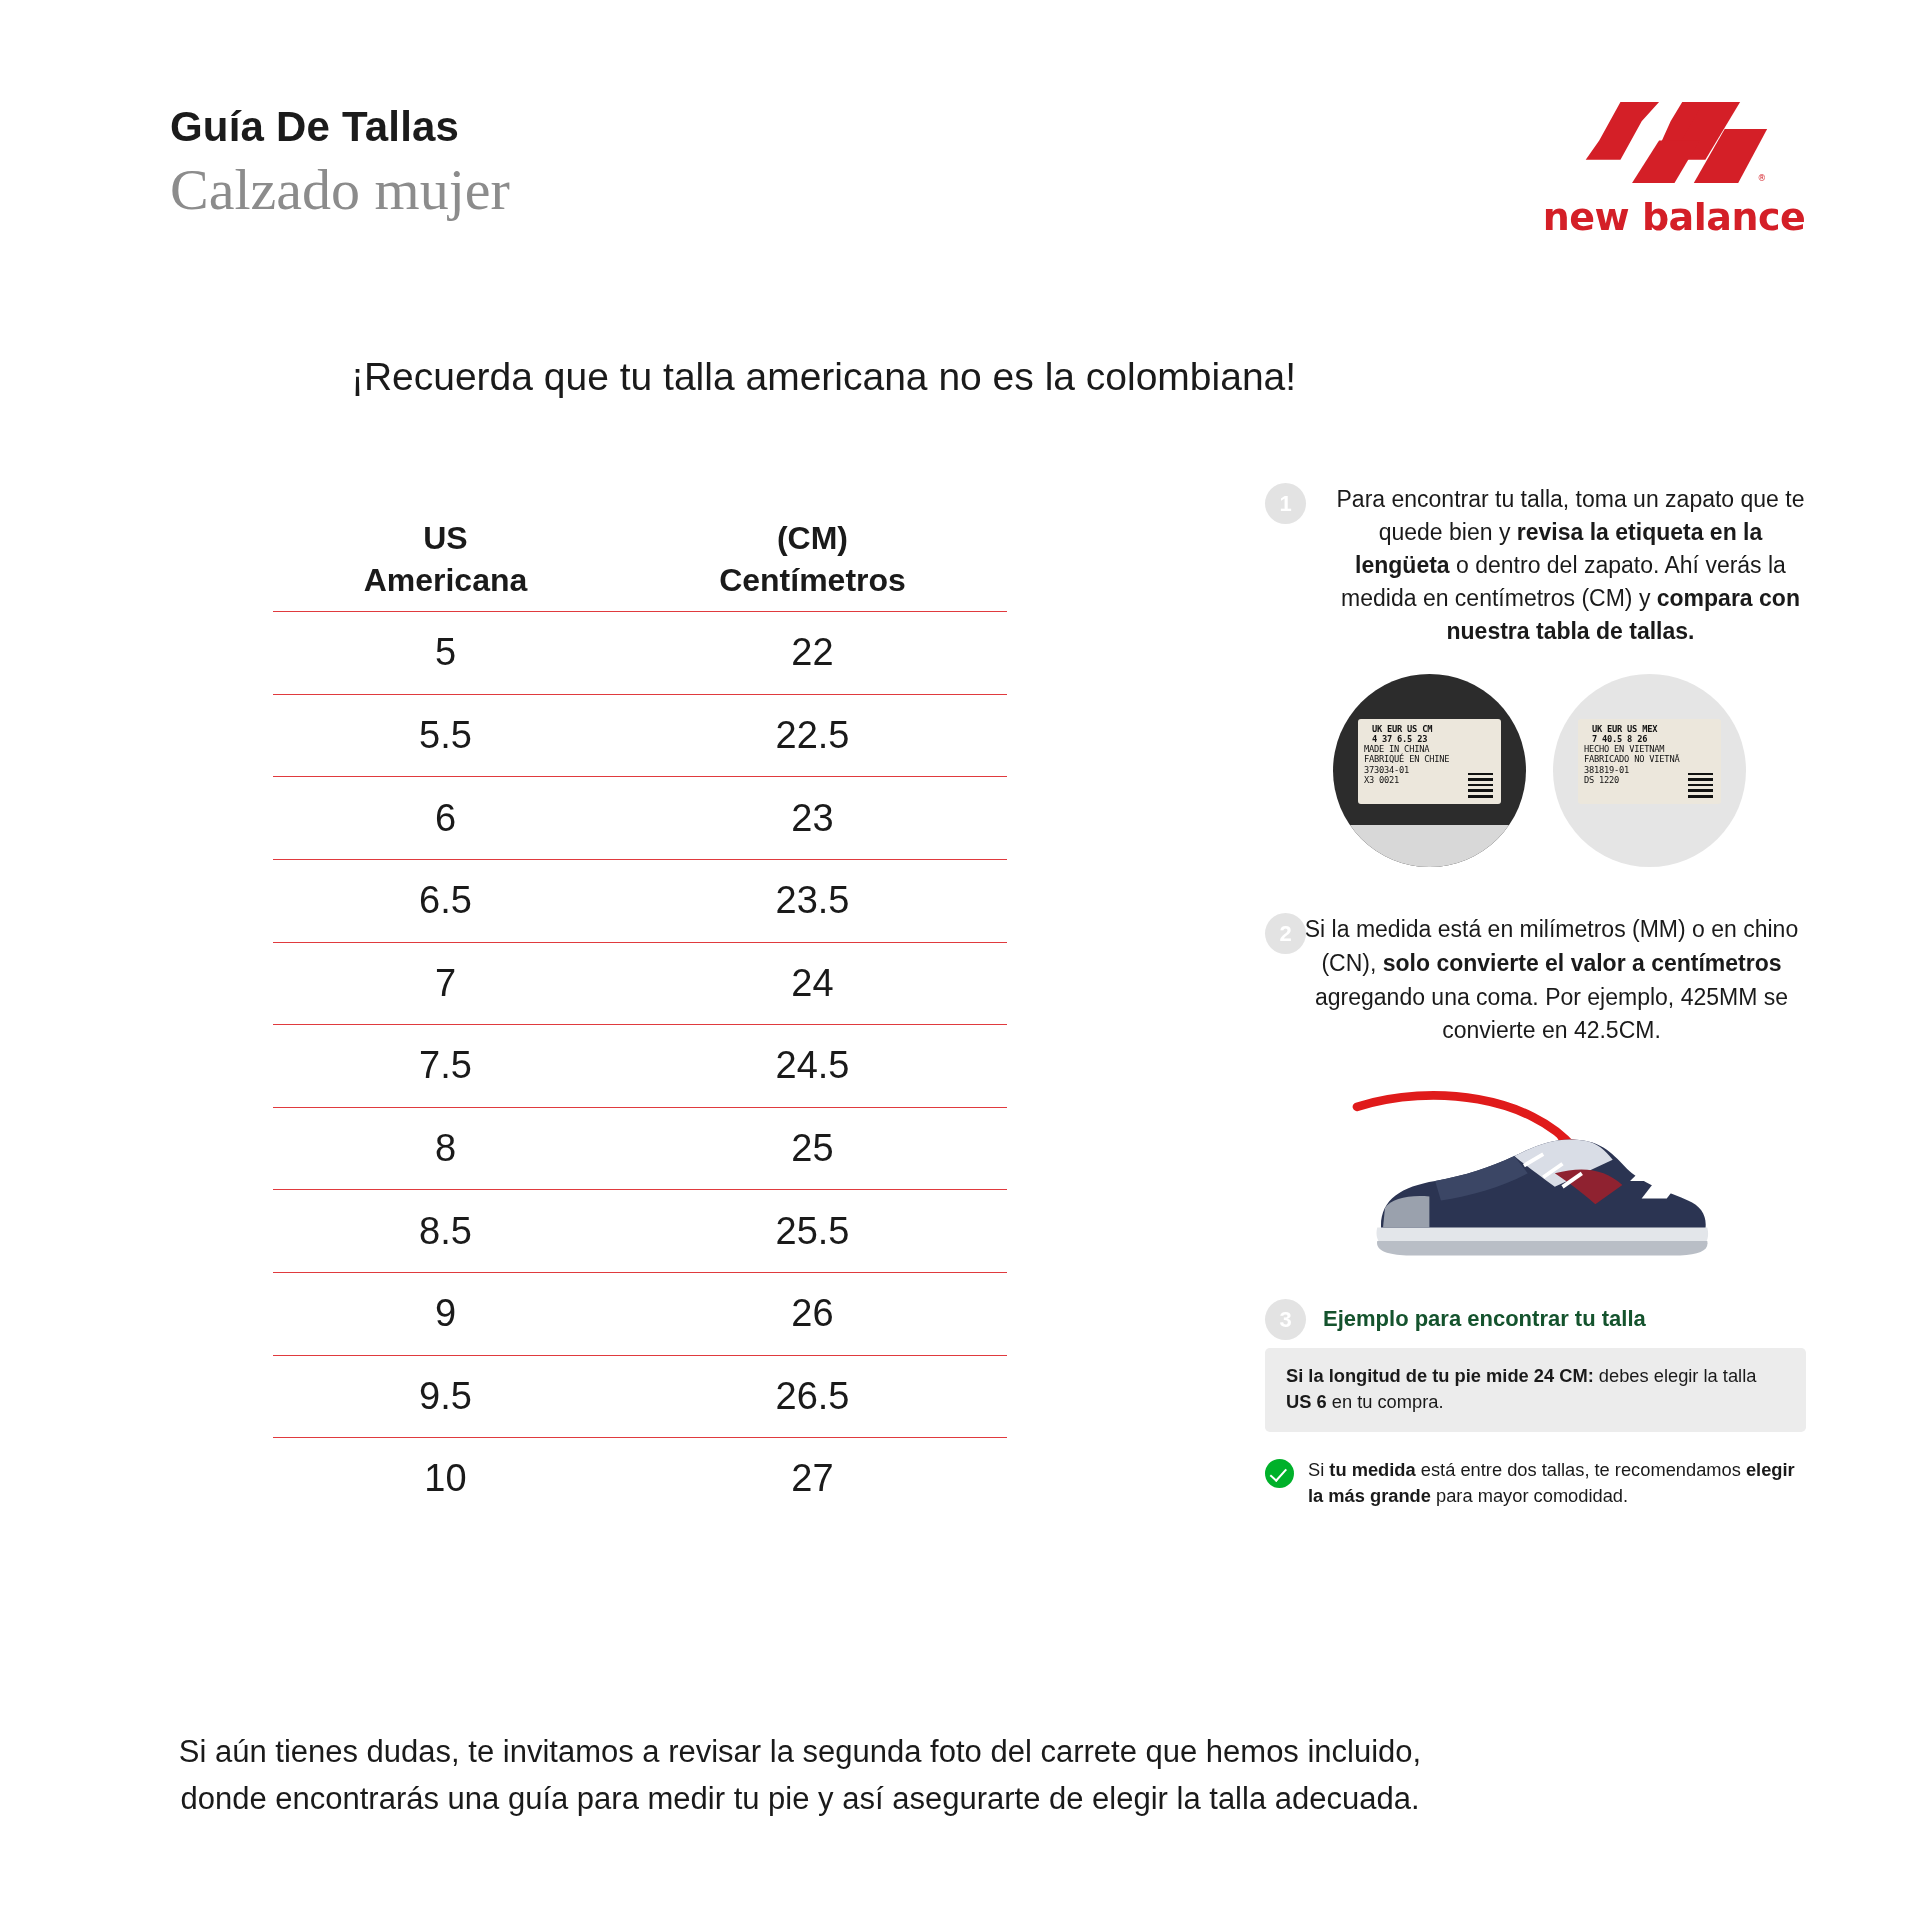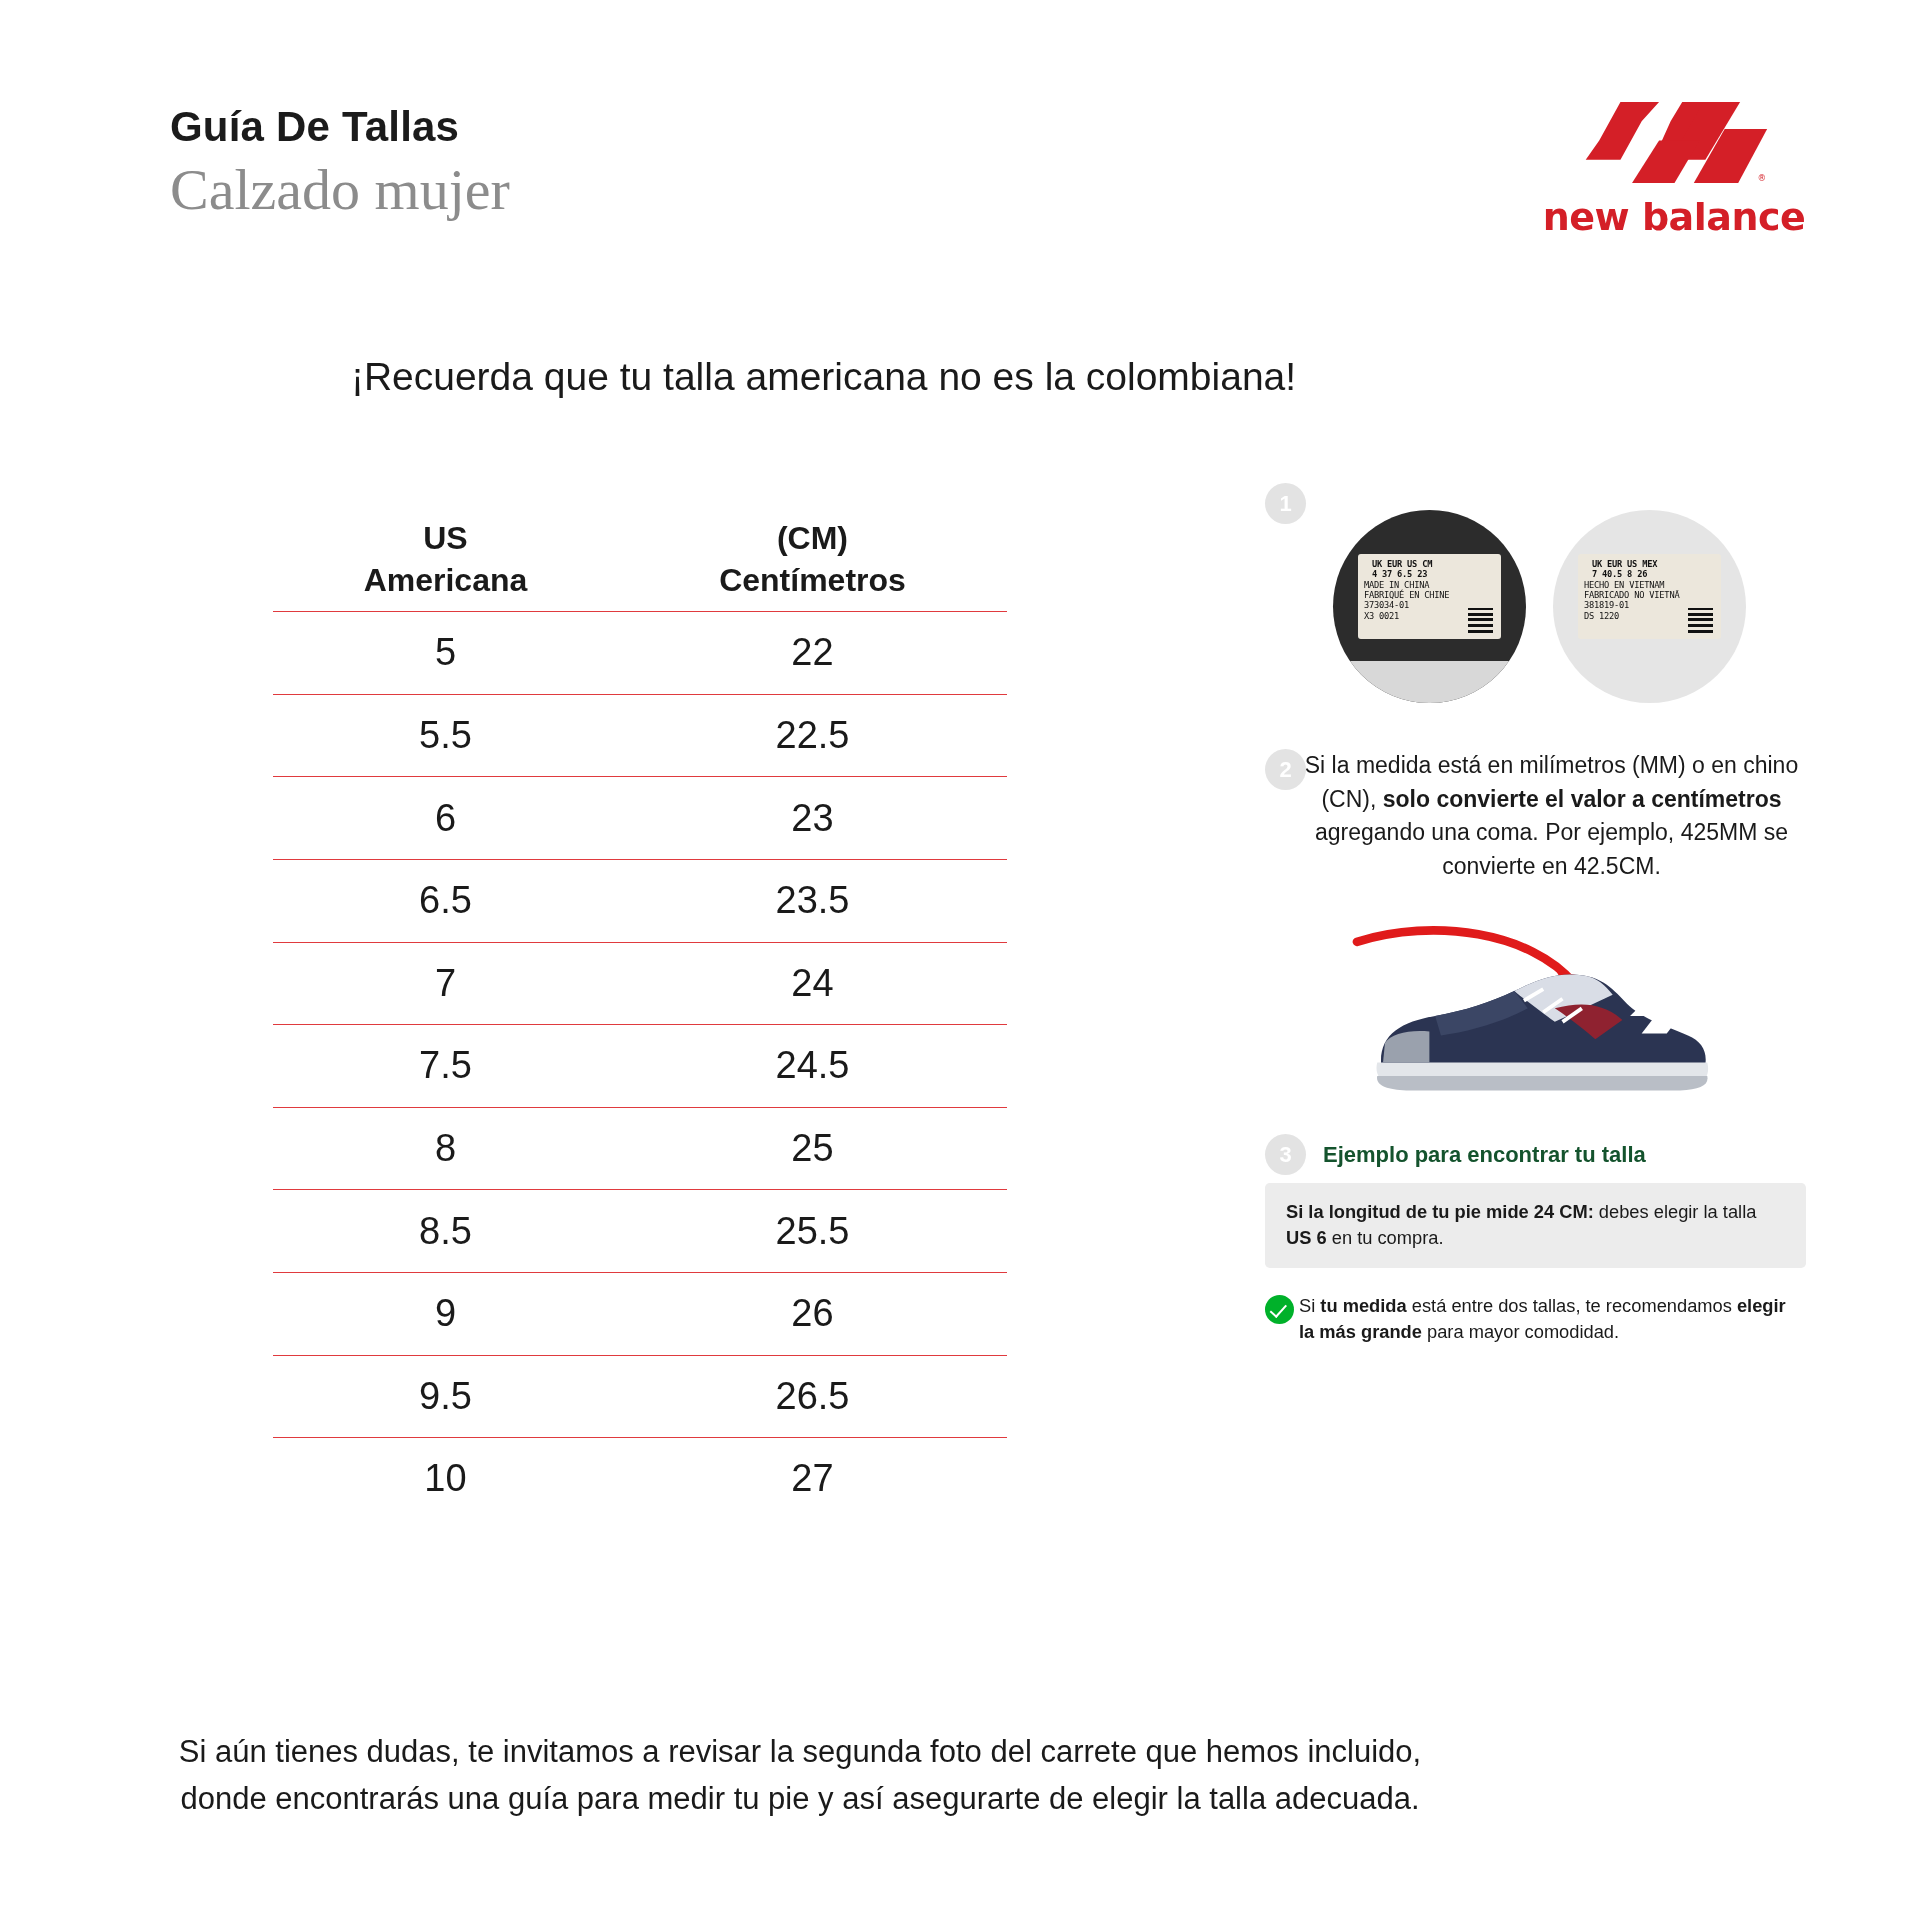--- a/index.html
+++ b/index.html
@@ -242,21 +242,21 @@
     border-radius: 4.8px;
     padding: 15.4px 21px 17.4px 21px;
     font-size: 18.3px;
     line-height: 1.42;
     color: #1a1a1a;
   }
   .tip-box b { font-weight: bold; }
   .check-row {
     margin-top: 25px;
     display: flex;
-    gap: 5px;
+    gap: 14px;
     align-items: flex-start;
   }
   .check-icon {
     width: 29px;
     height: 29px;
     flex: 0 0 29px;
     border-radius: 50%;
     background: #00b12a;
     position: relative;
     margin-top: 1.9px;
@@ -381,20 +381,23 @@
           <td>27</td>
         </tr>
     </tbody>
   </table>
 </div>
 
 <div class="steps">
 
   <div class="step">
     <div class="step-badge">1</div>
+    <div class="step1-text">
+      <span>Para encontrar tu talla, toma un zapato que te quede bien y </span><b>revisa la etiqueta en la lengüeta</b><span> o dentro del zapato. Ahí verás la medida en centímetros (CM) y </span><b>compara con nuestra tabla de tallas.</b>
+    </div>
   </div>
 
   <div class="labels-row">
     <div class="label-photo">
       <div class="shoe-rim"></div>
       <div class="tag">
         <div class="row bold">UK  EUR  US  CM</div>
         <div class="row bold">4    37   6.5  23</div>
         <div class="row">MADE IN CHINA</div>
         <div class="row">FABRIQUÉ EN CHINE</div>

